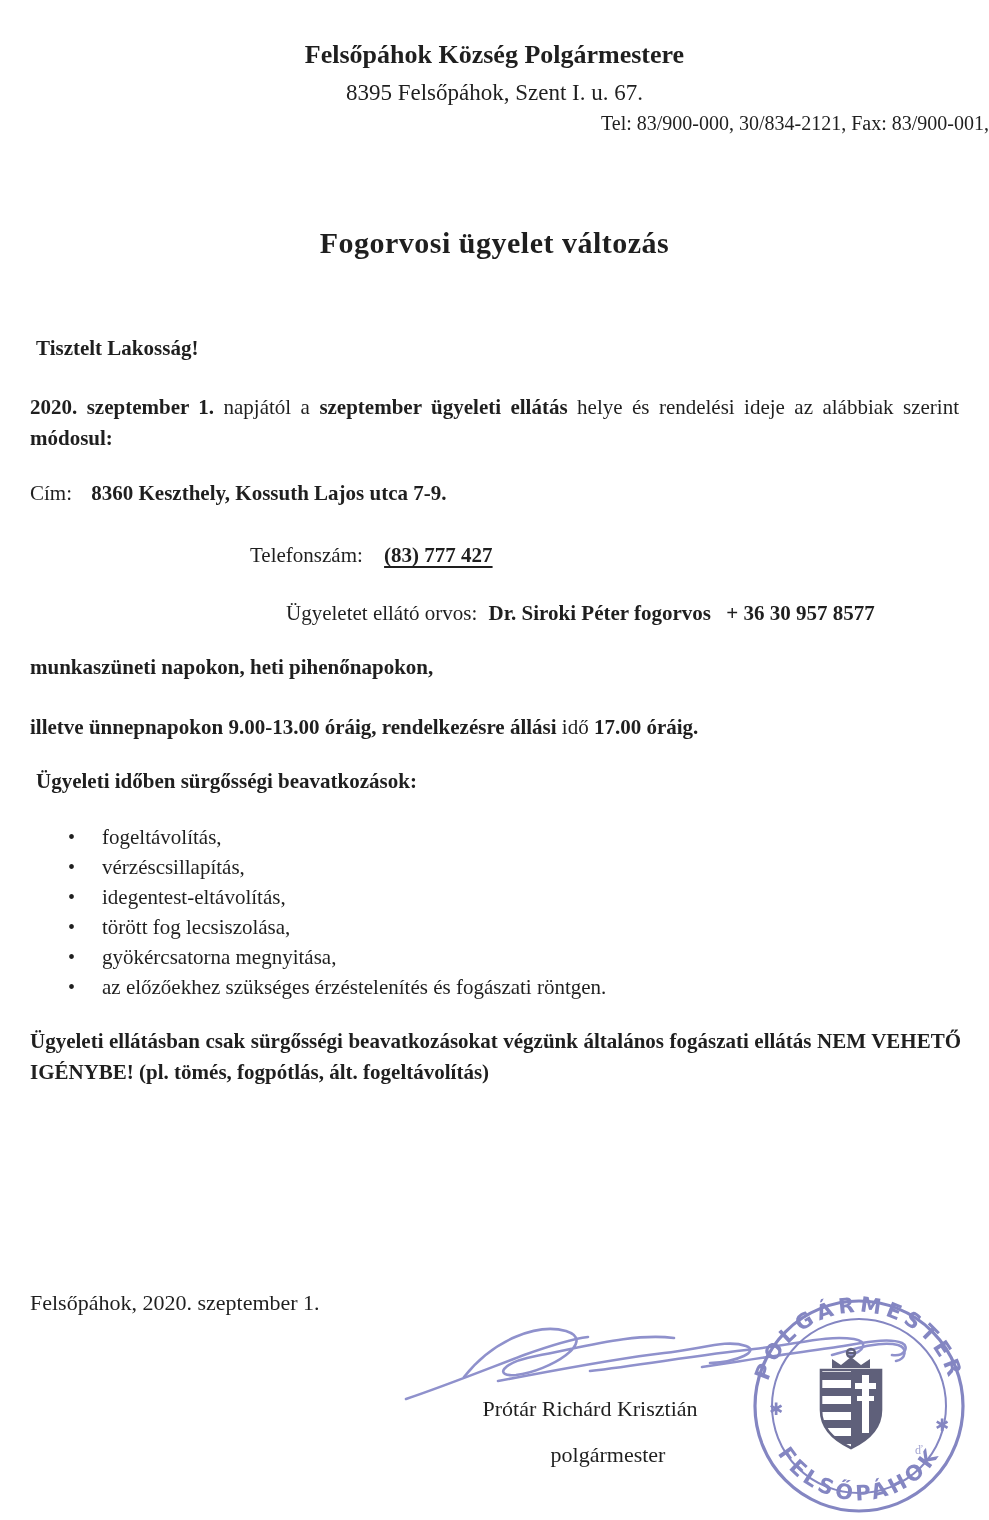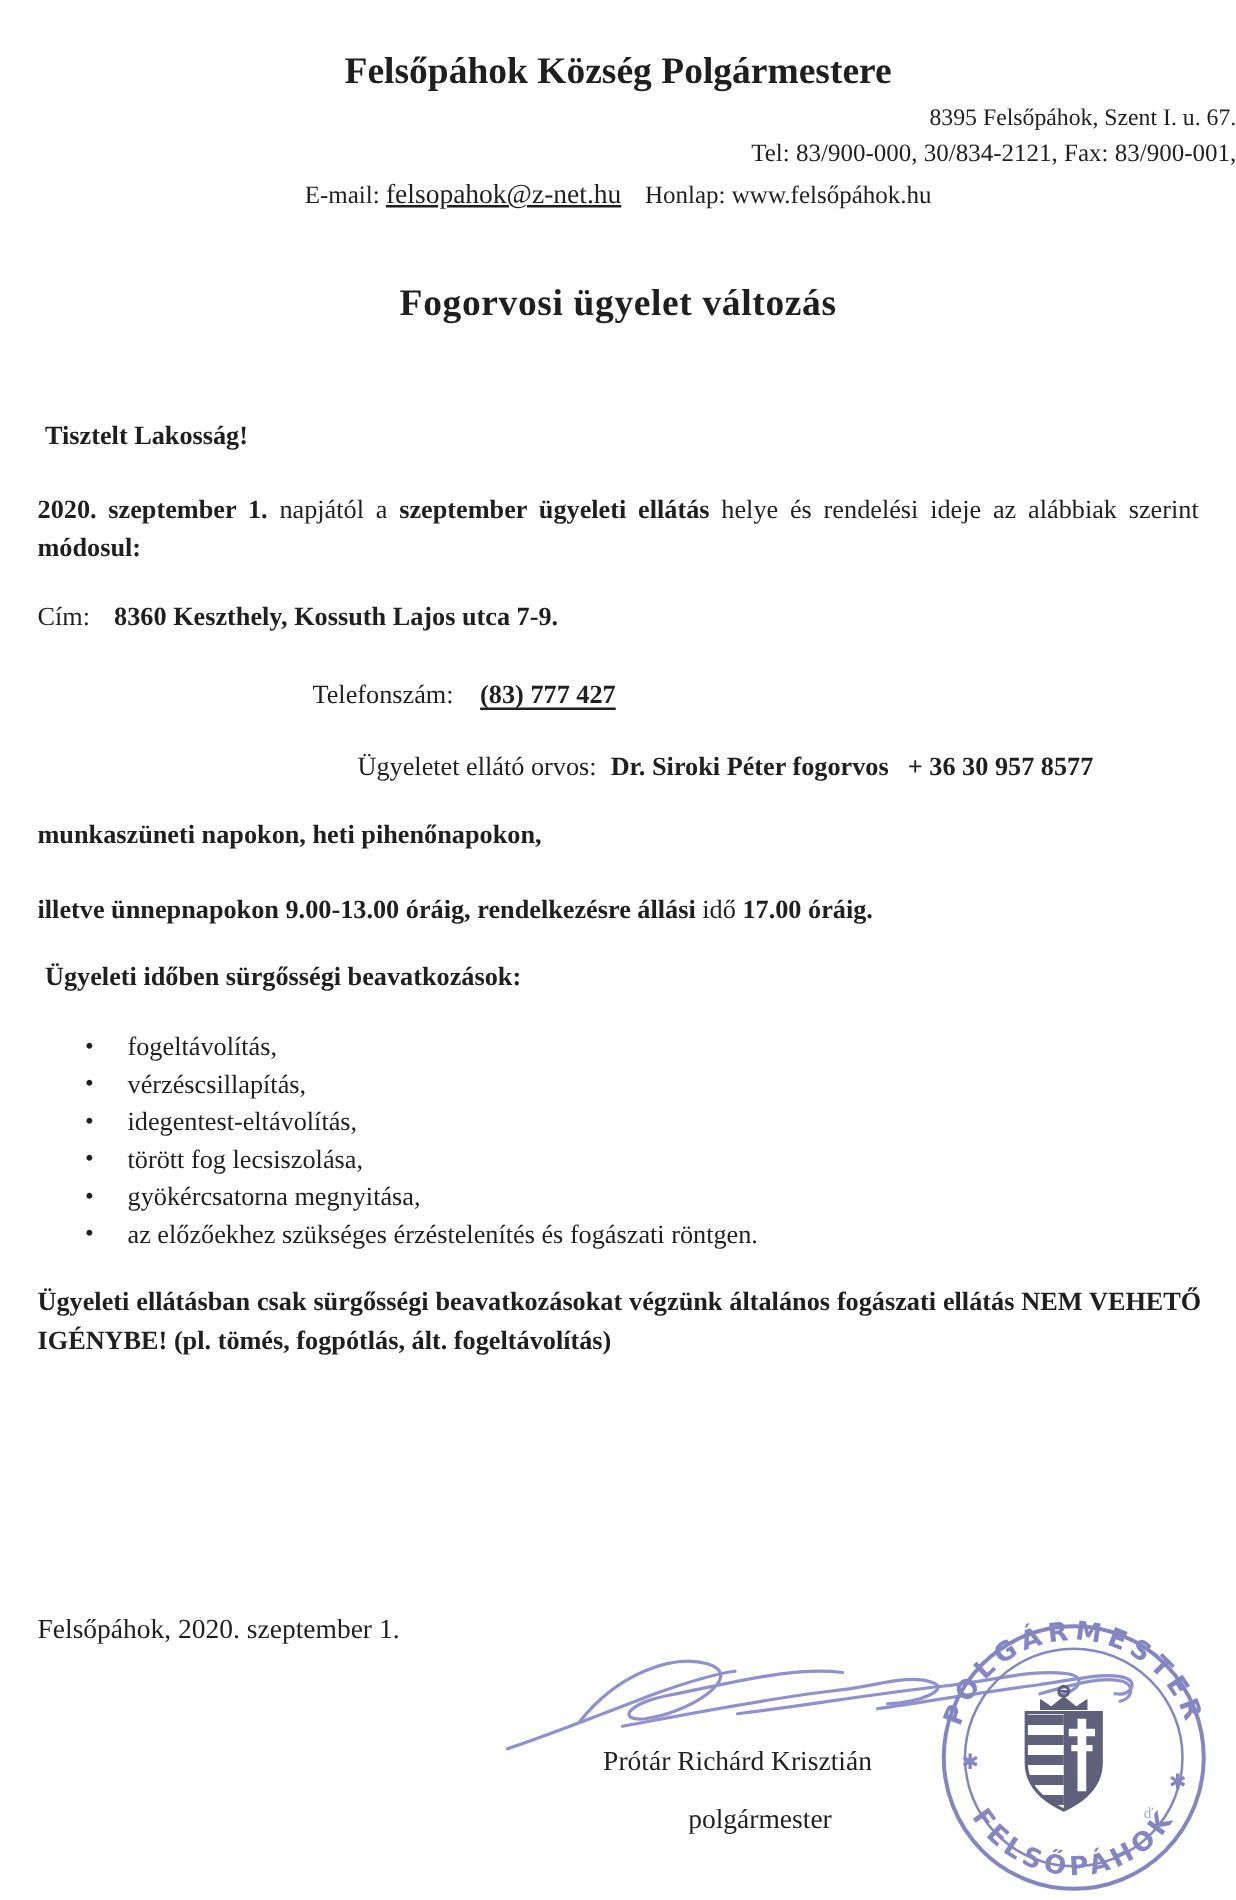--- a/index.html
+++ b/index.html
@@ -8,22 +8,22 @@
     width:989px;height:1520px;
     background:#ffffff;
     color:#1f1f1f;
     font-family:"Liberation Serif","DejaVu Serif",serif;
     overflow:hidden;
     margin:0 auto;
   }
   .abs{position:absolute;}
   
   .letterhead{top:38px;left:0;width:100%;text-align:center;line-height:1.28;}
-  .lh-org{font-size:30px;font-weight:bold;margin-bottom:7px;}
-  .lh-addr{font-size:19px;margin-bottom:3px;text-align:right;}
+  .lh-org{font-size:26px;font-weight:bold;margin-bottom:7px;}
+  .lh-addr{font-size:23px;margin-bottom:3px;}
   .lh-tel{font-size:20px;margin-bottom:5px;text-align:right;}
   .lh-mail{font-size:20px;}
   .lh-mail .email{font-size:22px;text-decoration:underline;}
   .lh-mail .weblabel{margin-left:14px;}
   
   .doc-title{top:226px;left:0;width:100%;text-align:center;font-size:30px;font-weight:bold;letter-spacing:.5px;}
   
   .t{font-size:21px;line-height:31px;}
   .b{font-weight:bold;}
   .just{text-align:justify;}
@@ -54,25 +54,20 @@
 </style>
 </head>
 <body>
 
 <div class="page">
 
   <div class="abs letterhead">
     <div class="lh-org">Felsőpáhok Község Polgármestere</div>
     <div class="lh-addr">8395 Felsőpáhok, Szent I. u. 67.</div>
     <div class="lh-tel">Tel: 83/900-000, 30/834-2121, Fax: 83/900-001,</div>
-    <div class="lh-mail">
-      <span>E-mail:</span>
-      <span class="email">felsopahok@z-net.hu</span>
-      <span class="weblabel">Honlap: www.felsőpáhok.hu</span>
-    </div>
   </div>
 
   <div class="abs doc-title">Fogorvosi ügyelet változás</div>
 
   <div class="abs t salutation">Tisztelt Lakosság!</div>
 
   <div class="abs t just intro">
     <span class="b">2020. szeptember 1.</span><span> napjától a </span><span class="b">szeptember ügyeleti ellátás</span><span> helye és rendelési ideje az alábbiak szerint </span><span class="b">módosul:</span>
   </div>
 

